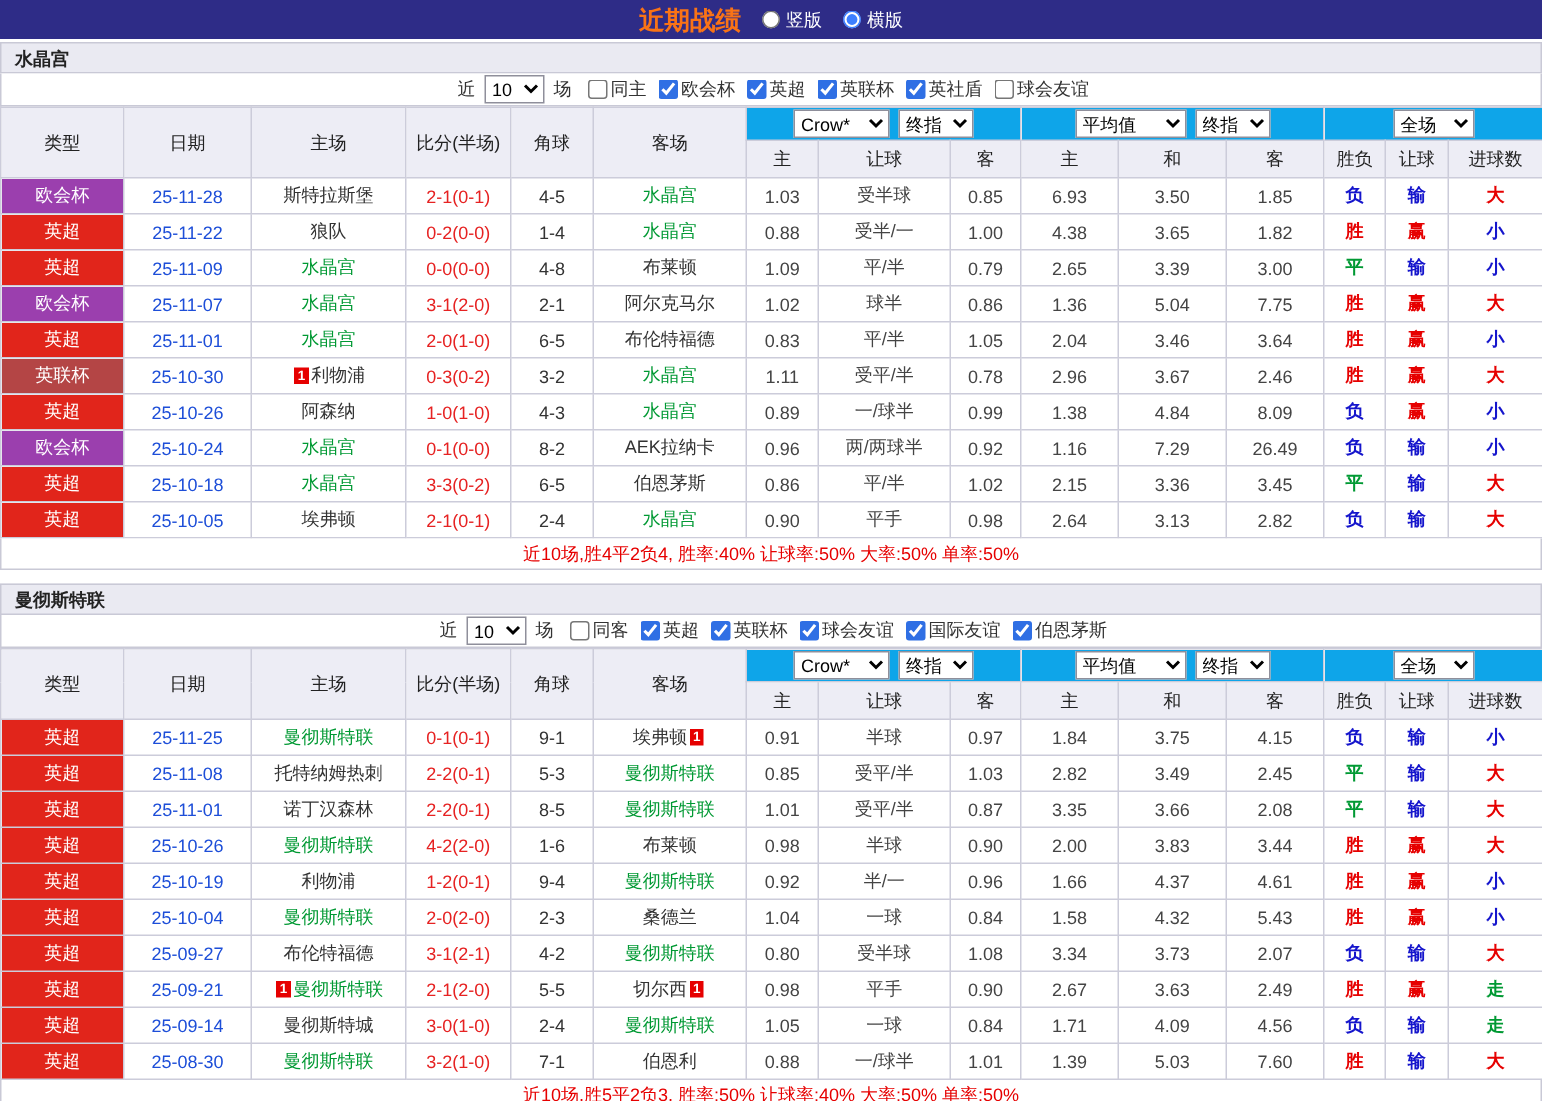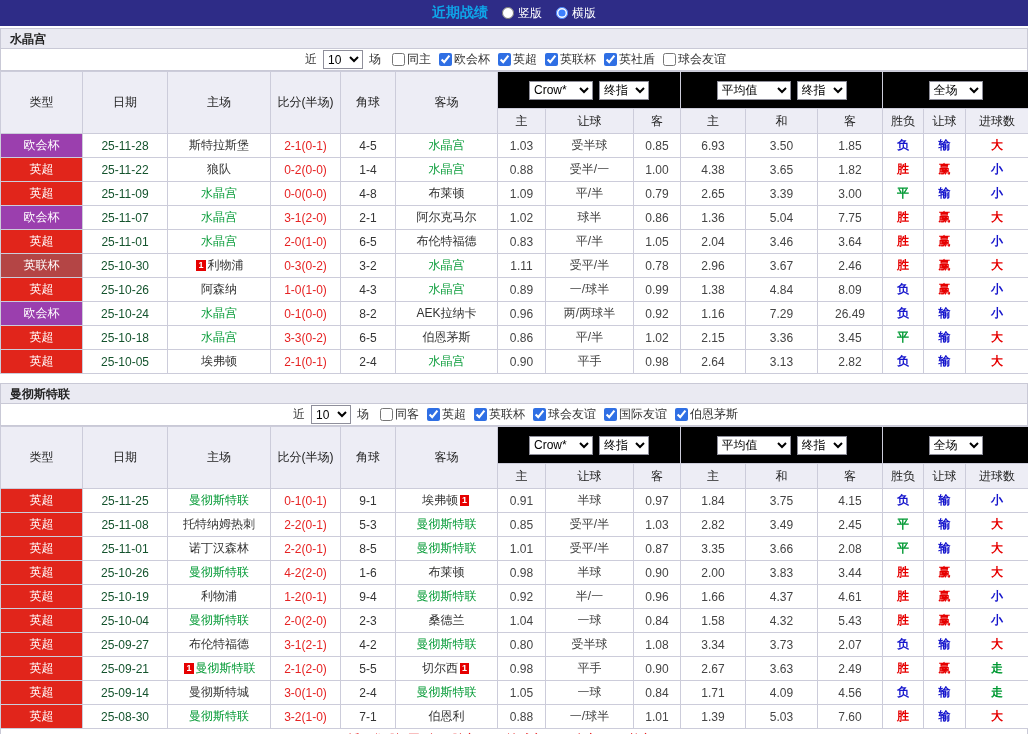--- a/index.html
+++ b/index.html
@@ -6,21 +6,21 @@
   html,body { margin:0; padding:0; }
   body {
     width:1028px; background:#fff; color:#333;
     font-family:"Liberation Sans", sans-serif; font-size:12px;
   }
   
   .topbar {
     background:#2e2c87; height:26px;
     display:flex; align-items:center; justify-content:center; gap:14px;
   }
-  .tb-title { color:#0ea5e9; font-size:14px; font-weight:bold; }
+  .tb-title { color:#f97316; font-size:17px; font-weight:bold; }
   .radio-label { color:#ffffff; font-size:12px; display:inline-flex; align-items:center; gap:4px; cursor:pointer; }
   .radio-label input { margin:0; width:12px; height:12px; accent-color:#3d7fff; }
 
   .section-block { margin-top:2px; }
   .section-block + .section-block { margin-top:9px; }
 
   .section-title {
     height:21px; line-height:21px; padding:0 9px;
     background:#eaeaf2; border:1px solid #c9c9d6;
     font-weight:bold; font-size:12px; color:#222;
@@ -37,37 +37,37 @@
   table.grid {
     width:1028px; border-collapse:collapse; table-layout:fixed;
     font-size:12px; text-align:center;
   }
   .grid th, .grid td {
     border:1px solid #ccccda; padding:0 2px;
     overflow:hidden; white-space:nowrap;
   }
   .grid thead th { font-weight:normal; color:#222; }
   .h-left { background:#ededf5; }
-  .h-top th.group { background:#000000; height:37px; }
+  .h-top th.group { background:#0ea5e9; height:22px; }
   .h-sub th { background:#ededf5; height:25px; }
   .grid tbody td { height:24px; background:#fff; }
 
   .sel {
     height:19px; font-size:12px; font-family:inherit;
     border:1px solid #8f8f9b; background:#fff; vertical-align:middle;
     margin:0 3px;
   }
   .sel-count { width:40px; }
   .sel-crow  { width:64px; }
   .sel-time  { width:50px; }
   .sel-avg   { width:74px; }
   .sel-scope { width:54px; }
 
   td.league { color:#fff; }
-  td.date { color:#14532d; }
+  td.date { color:#1d4ed8; }
   td.score { color:#e62222; }
   td.odds { color:#444; }
   td.team { cursor:pointer; }
   .team-hl { color:#009933; }
   td.result { font-weight:bold; }
   .rc {
     display:inline-block; background:#e60000; color:#fff;
     font-size:9px; line-height:11px; padding:0 2px; margin:0 2px;
     vertical-align:1px; font-weight:bold;
   }
@@ -337,20 +337,21 @@
           <td class="odds">0.98</td>
           <td class="odds">2.64</td>
           <td class="odds">3.13</td>
           <td class="odds">2.82</td>
           <td class="result" style="color: rgb(21, 21, 204);">负</td>
           <td class="result" style="color: rgb(21, 21, 204);">输</td>
           <td class="result" style="color: rgb(230, 0, 0);">大</td>
         </tr>
       </tbody>
   </table>
+  <div class="summary">近10场,胜4平2负4, 胜率:40% 让球率:50% 大率:50% 单率:50%</div>
 </div>
 
 <div class="section-block">
   <div class="section-title">曼彻斯特联</div>
   <div class="filter-row" id="filter-1">
       <span class="f-txt">近</span>
       <select class="sel sel-count"><option>10</option></select>
       <span class="f-txt">场</span>
       <label class="cb-label">
         <input type="checkbox" style="">

